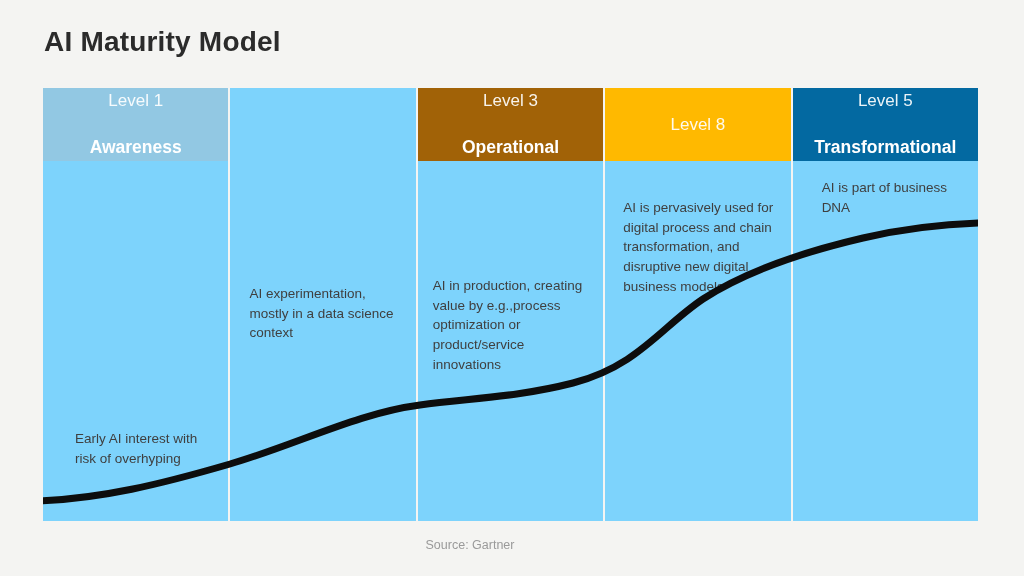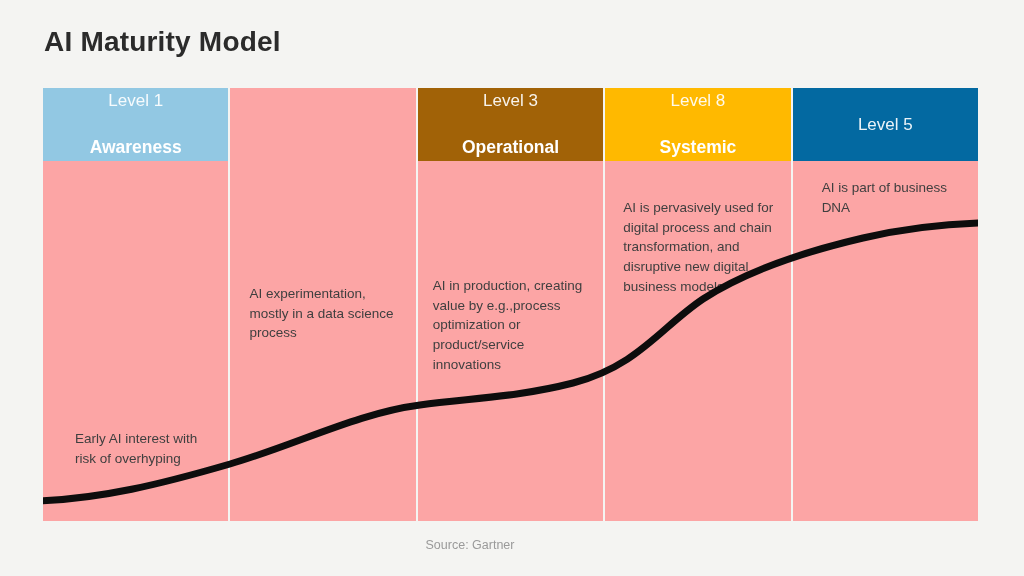--- a/index.html
+++ b/index.html
@@ -60,21 +60,21 @@
   }
   .lvl-name {
     font-size: 17.5px;
     font-weight: 700;
     color: #ffffff;
     margin-top: 23px;
   }
   .col-body {
     position: relative;
     flex: 1 1 auto;
-    background: #fca5a5;
+    background: #7dd3fc;
   }
   .desc {
     position: absolute;
     margin: 0;
     font-size: 13.5px;
     line-height: 1.46;
     color: #3f3f3f;
   }
   
   .col:nth-child(1) .desc { top: 268px; left: 32px; width: 140px; }
@@ -115,47 +115,47 @@
           <div class="lvl">Level 1</div>
           <div class="lvl-name">Awareness</div>
         </div>
         <div class="col-body">
           <p class="desc">Early AI interest with risk of overhyping</p>
         </div>
       </div>
 
       <div class="col">
         <div class="col-body">
-          <p class="desc">AI experimentation, mostly in a data science process</p>
+          <p class="desc">AI experimentation, mostly in a data science context</p>
         </div>
       </div>
 
       <div class="col">
         <div class="col-header" style="background-color: #a16207;">
           <div class="lvl">Level 3</div>
           <div class="lvl-name">Operational</div>
         </div>
         <div class="col-body">
           <p class="desc">AI in production, creating value by e.g.,process optimization or product/service innovations</p>
         </div>
       </div>
 
       <div class="col">
         <div class="col-header" style="background-color: rgb(255, 185, 0);">
           <div class="lvl">Level 8</div>
-          <div class="lvl-name">Systemic</div>
         </div>
         <div class="col-body">
           <p class="desc">AI is pervasively used for digital process and chain transformation, and disruptive new digital business models</p>
         </div>
       </div>
 
       <div class="col">
         <div class="col-header" style="background-color: #0369a1;">
           <div class="lvl">Level 5</div>
+          <div class="lvl-name">Transformational</div>
         </div>
         <div class="col-body">
           <p class="desc">AI is part of business DNA</p>
         </div>
       </div>
 
     </div>
 
     <svg class="curve-svg" viewBox="0 0 935 360" aria-hidden="true">
       <path d="M -3 340

